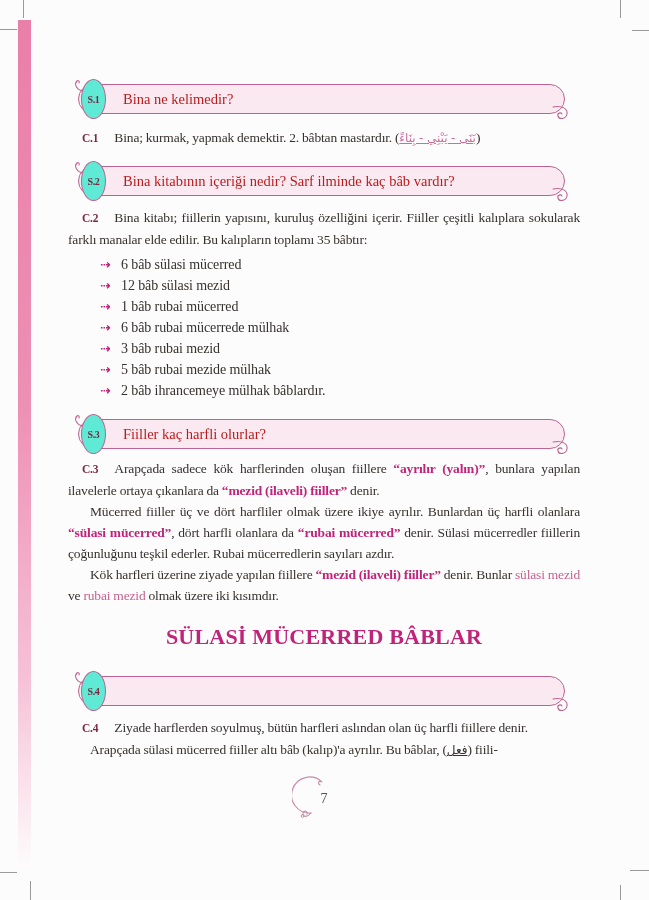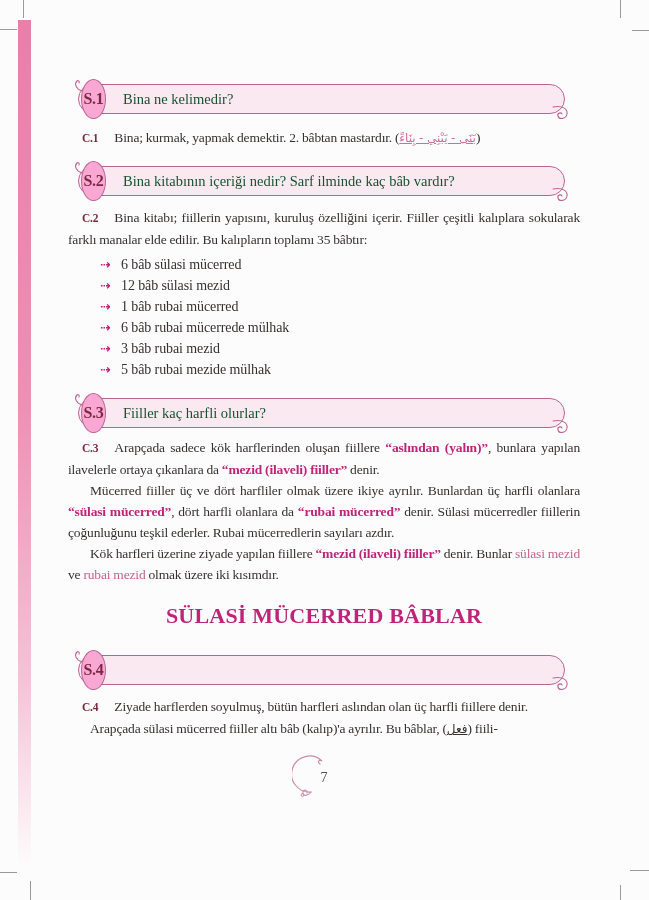--- a/index.html
+++ b/index.html
@@ -9,24 +9,24 @@
   .cropmark{position:absolute;background:#9a9a9a;}
   
   .side-bar{position:absolute;left:18px;top:20px;width:13px;height:848px;
     background:linear-gradient(180deg,#ea7fa9 0%,#ee8fb4 45%,#f6c2d7 78%,rgba(250,235,242,0) 100%);}
   .content{position:absolute;left:68px;top:0;width:512px;}
   
   .qbox{position:relative;margin-left:10px;width:487px;height:30px;background:#fbe9f2;
         border:1.4px solid #bd6392;border-radius:15px;box-sizing:border-box;
         display:flex;align-items:center;padding-left:44px;}
   .badge{position:absolute;left:2px;top:50%;transform:translateY(-50%);width:25px;height:40px;
-         border-radius:50%;background:#f9a8d4;border:1.3px solid #bd6392;box-sizing:border-box;
-         display:flex;align-items:center;justify-content:center;font-weight:bold;font-size:16px;
+         border-radius:50%;background:#5eead4;border:1.3px solid #bd6392;box-sizing:border-box;
+         display:flex;align-items:center;justify-content:center;font-weight:bold;font-size:10px;
          color:#7c2840;letter-spacing:-0.3px;}
-  .qtext{font-size:14.5px;color:#14532d;}
+  .qtext{font-size:14.5px;color:#b91c1c;}
   .curl-left{position:absolute;left:-7px;top:-6px;}
   .curl-right{position:absolute;right:-7px;bottom:-9px;}
   
   .para{text-align:justify;font-size:13.5px;line-height:21px;letter-spacing:-0.15px;word-spacing:-0.3px;}
   .clabel{font-weight:bold;color:#7c2840;font-size:11.5px;letter-spacing:-0.2px;
           padding-left:14px;padding-right:16px;}
   .ind{text-indent:22px;}
   .bp{font-weight:bold;color:#c02379;}
   .pk{color:#c7618f;}
   .arabic{font-family:"DejaVu Sans", sans-serif;font-size:12px;text-decoration:underline;}
@@ -95,35 +95,36 @@
       <span class="clabel">C.2</span><span>Bina kitabı; fiillerin yapısını, kuruluş özelliğini içerir. Fiiller çeşitli kalıplara sokularak farklı manalar elde edilir. Bu kalıpların toplamı 35 bâbtır:</span>
     </div>
 
     <div class="bullets m-bl">
       <div class="bullet"><span class="arrow">⇢</span><span>6 bâb sülasi mücerred</span></div>
       <div class="bullet"><span class="arrow">⇢</span><span>12 bâb sülasi mezid</span></div>
       <div class="bullet"><span class="arrow">⇢</span><span>1 bâb rubai mücerred</span></div>
       <div class="bullet"><span class="arrow">⇢</span><span>6 bâb rubai mücerrede mülhak</span></div>
       <div class="bullet"><span class="arrow">⇢</span><span>3 bâb rubai mezid</span></div>
       <div class="bullet"><span class="arrow">⇢</span><span>5 bâb rubai mezide mülhak</span></div>
+      <div class="bullet"><span class="arrow">⇢</span><span>2 bâb ihrancemeye mülhak bâblardır.</span></div>
     </div>
 
     <div class="qbox m-s3">
       <svg class="curl-left" width="13" height="13" viewBox="0 0 13 13">
         <path d="M10,12 C4,10 2,5 5,2 C6,1 8,2 7,4" fill="none" stroke="#bd6392" stroke-width="1.1" stroke-linecap="round"></path>
       </svg>
       <span class="badge">S.3</span>
       <span class="qtext">Fiiller kaç harfli olurlar?</span>
       <svg class="curl-right" width="20" height="18" viewBox="0 0 20 18">
         <path d="M2,3 C11,1 17,5 16,10 C15,15 8,16 7,12 C6,9 10,8 11,10" fill="none" stroke="#bd6392" stroke-width="1.1" stroke-linecap="round"></path>
       </svg>
     </div>
 
     <div class="para m-c3">
-      <span class="clabel">C.3</span><span>Arapçada sadece kök harflerinden oluşan fiillere </span><span class="bp">“aslından (yalın)”</span><span>, bunlara yapılan ilavelerle ortaya çıkanlara da </span><span class="bp">“mezid (ilaveli) fiiller”</span><span> denir.</span>
+      <span class="clabel">C.3</span><span>Arapçada sadece kök harflerinden oluşan fiillere </span><span class="bp">“ayrılır (yalın)”</span><span>, bunlara yapılan ilavelerle ortaya çıkanlara da </span><span class="bp">“mezid (ilaveli) fiiller”</span><span> denir.</span>
     </div>
     <div class="para ind">
       <span>Mücerred fiiller üç ve dört harfliler olmak üzere ikiye ayrılır. Bunlardan üç harfli olanlara </span><span class="bp">“sülasi mücerred”</span><span>, dört harfli olanlara da </span><span class="bp">“rubai mücerred”</span><span> denir. Sülasi mücerredler fiillerin çoğunluğunu teşkil ederler. Rubai mücerredlerin sayıları azdır.</span>
     </div>
     <div class="para ind">
       <span>Kök harfleri üzerine ziyade yapılan fiillere </span><span class="bp">“mezid (ilaveli) fiiller”</span><span> denir. Bunlar </span><span class="pk">sülasi mezid</span><span> ve </span><span class="pk">rubai mezid</span><span> olmak üzere iki kısımdır.</span>
     </div>
 
     <h1 class="heading m-h">SÜLASİ MÜCERRED BÂBLAR</h1>
 

